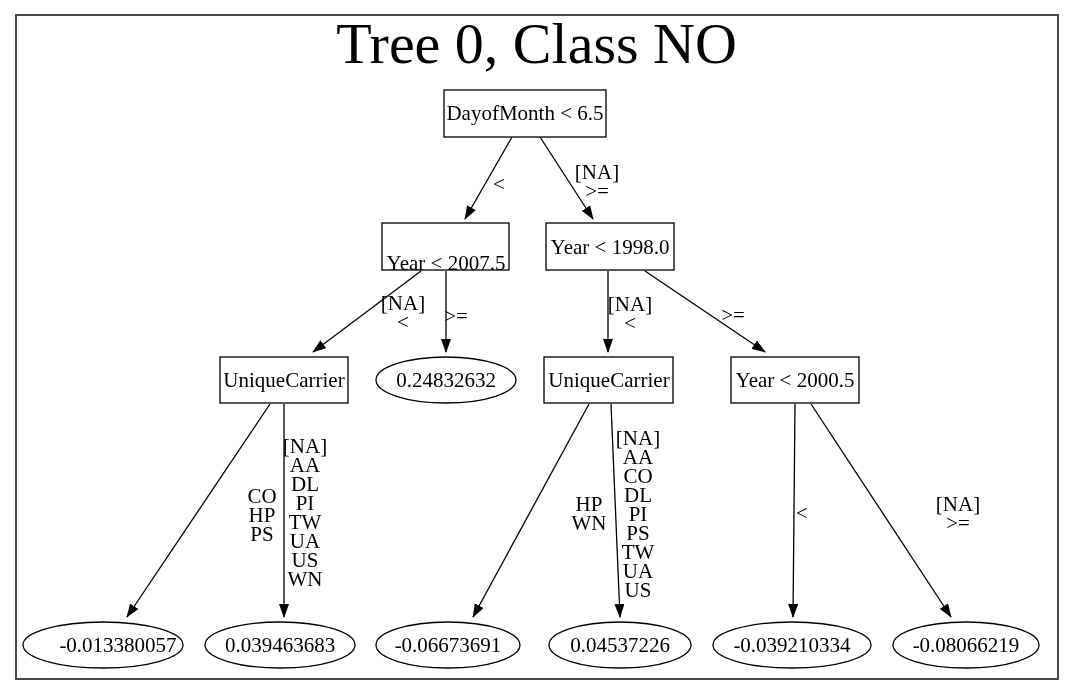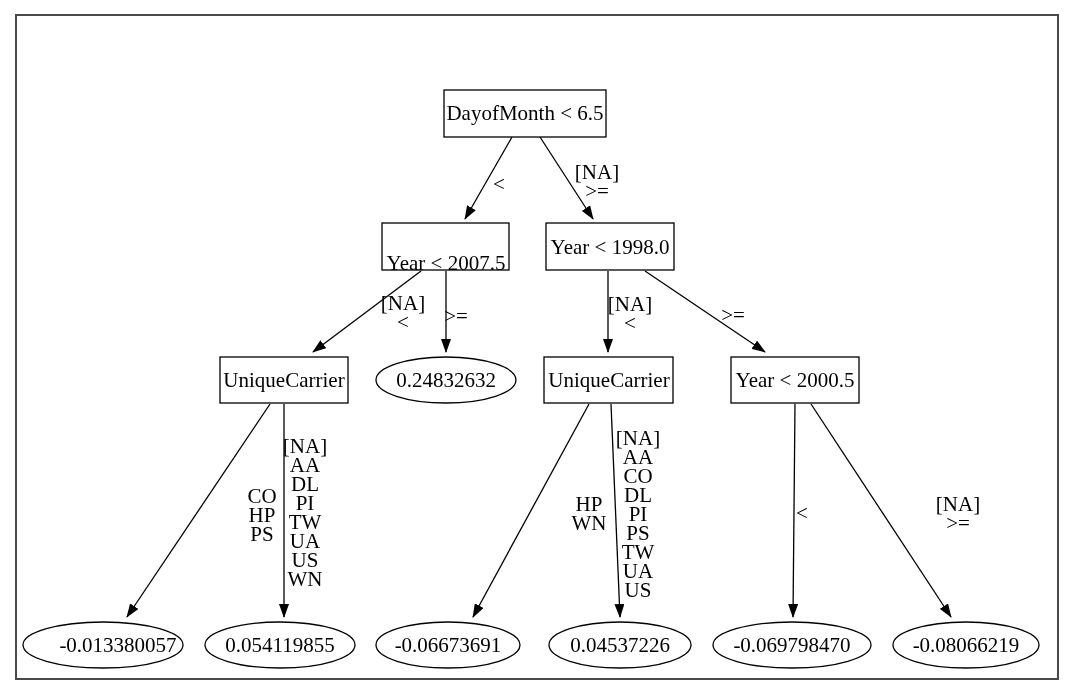--- a/index.html
+++ b/index.html
@@ -43,20 +43,21 @@
   svg .shape { fill: #ffffff; stroke: #000000; stroke-width: 1.3; }
   svg .edge  { stroke: #000000; stroke-width: 1.3; fill: none; }
 </style>
 </head>
 <body>
 
 <div class="canvas">
 
   <div class="frame"></div>
 
+  <div class="plot-title">Tree 0, Class NO</div>
 
   <svg class="tree-svg" viewBox="0 0 1073 696">
     <defs>
       <marker id="arrow" viewBox="0 0 14 10" markerWidth="14" markerHeight="10" refX="13" refY="5" orient="auto" markerUnits="userSpaceOnUse">
         <path d="M0,0 L14,5 L0,10 z" fill="#000000"></path>
       </marker>
     </defs>
 
     <line class="edge" x1="512" y1="137" x2="465" y2="219" marker-end="url(#arrow)"></line>
     <line class="edge" x1="540" y1="137" x2="593" y2="219" marker-end="url(#arrow)"></line>
@@ -88,24 +89,24 @@
   </svg>
 
   <div class="lbl" style="left:525px;top:113px">DayofMonth &lt; 6.5</div>
   <div class="lbl" style="left:446px;top:263px">Year &lt; 2007.5</div>
   <div class="lbl" style="left:610px;top:247px">Year &lt; 1998.0</div>
   <div class="lbl" style="left:284px;top:380px">UniqueCarrier</div>
   <div class="lbl" style="left:446px;top:380px">0.24832632</div>
   <div class="lbl" style="left:609px;top:380px">UniqueCarrier</div>
   <div class="lbl" style="left:795px;top:380px">Year &lt; 2000.5</div>
   <div class="lbl" style="left:118px;top:645px">-0.013380057</div>
-  <div class="lbl" style="left:280px;top:645px">0.054119855</div>
+  <div class="lbl" style="left:280px;top:645px">0.039463683</div>
   <div class="lbl" style="left:448px;top:645px">-0.06673691</div>
   <div class="lbl" style="left:620px;top:645px">0.04537226</div>
-  <div class="lbl" style="left:792px;top:645px">-0.069798470</div>
+  <div class="lbl" style="left:792px;top:645px">-0.039210334</div>
   <div class="lbl" style="left:966px;top:645px">-0.08066219</div>
 
   <div class="lbl" style="left:499px;top:184px">&lt;</div>
   <div class="lbl" style="left:597px;top:182px">[NA]
 &gt;=</div>
   <div class="lbl" style="left:403px;top:313px">[NA]
 &lt;</div>
   <div class="lbl" style="left:456px;top:316px">&gt;=</div>
   <div class="lbl" style="left:630px;top:314px">[NA]
 &lt;</div>

